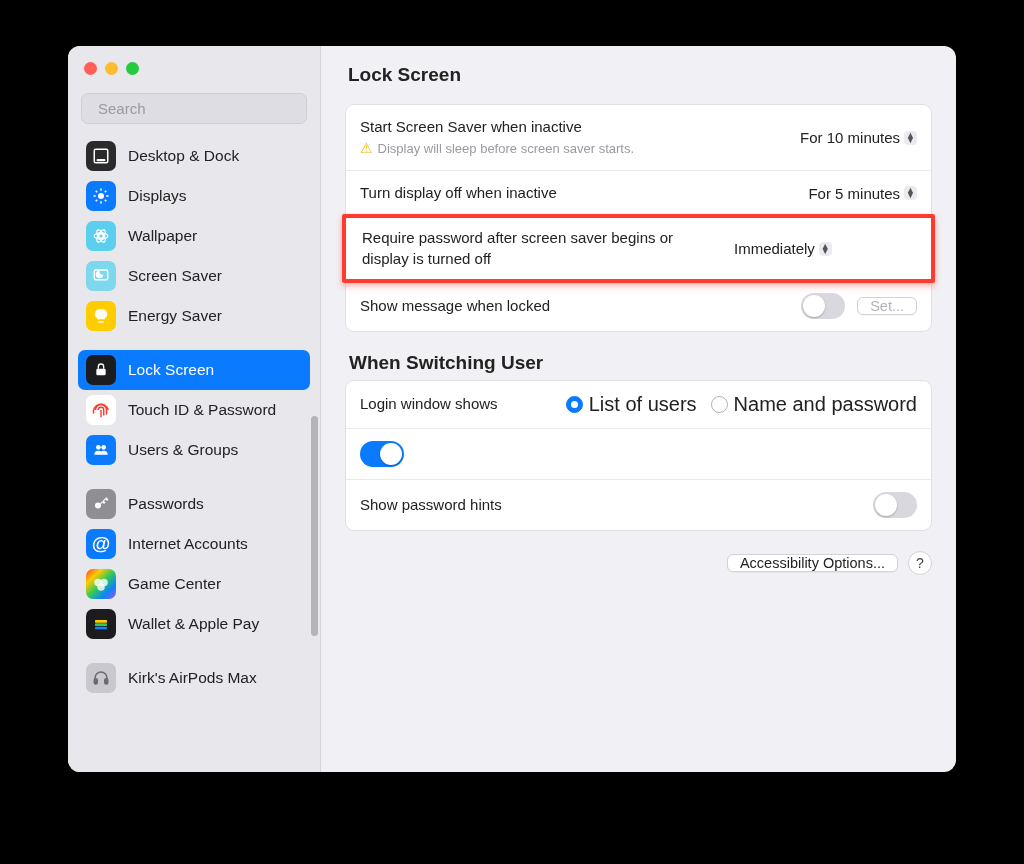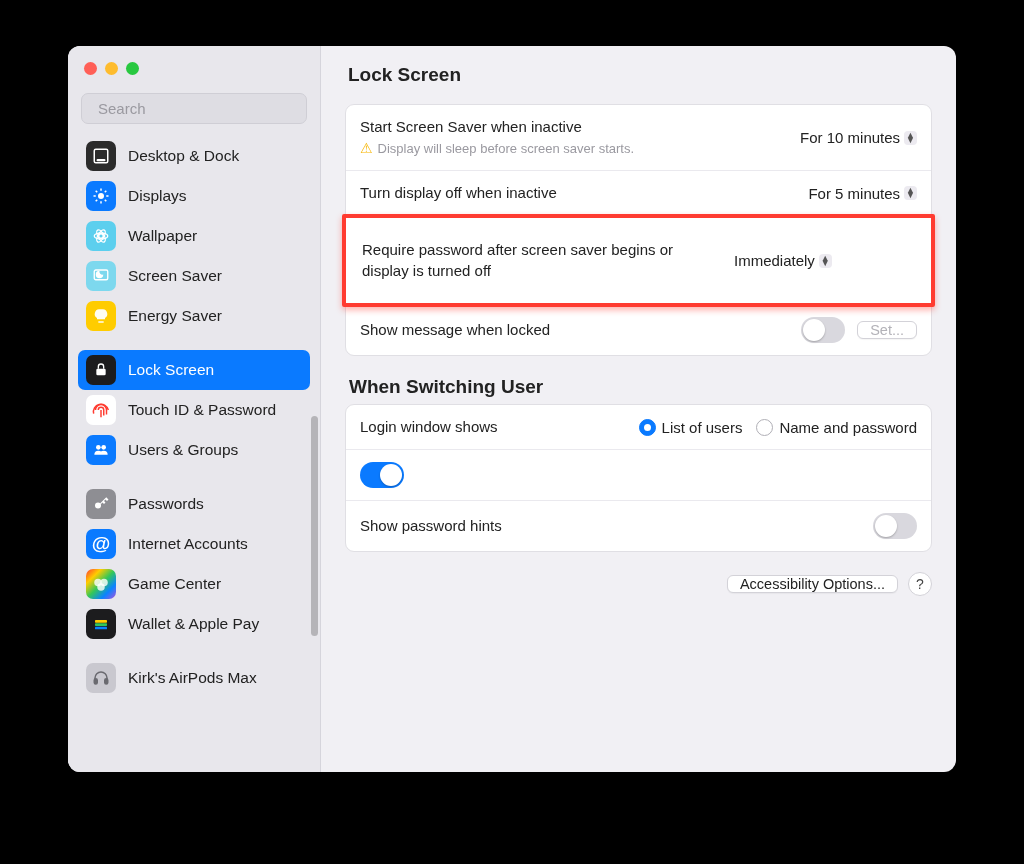--- a/index.html
+++ b/index.html
@@ -59,25 +59,25 @@
     display: inline-flex; align-items: center; gap: 4px; font-size: 15px; color: #222;
   }
   .popup-arrows {
     display: inline-flex; flex-direction: column; justify-content: center; line-height: 5px; font-size: 9px; color: #555;
     background: #eceaf0; border-radius: 4px; padding: 2px 2px;
   }
   .highlight {
     border: 4px solid #ff3b30; border-radius: 2px; margin: -2px -4px -2px -4px; padding: 0;
     box-shadow: 0 3px 6px rgba(255,59,48,.4);
   }
-  .highlight .row { border-bottom: none; padding: 22px 16px; }
+  .highlight .row { border-bottom: none; padding: 10px 16px; }
 
   .section-title { font-size: 19px; font-weight: 700; color: #222; margin: 0 0 6px 4px; }
 
-  .radio-group { display: flex; align-items: center; gap: 14px; font-size: 15px; color: #222; }
+  .radio-group { display: flex; align-items: center; gap: 14px; font-size: 20px; color: #222; }
   .radio { display: inline-flex; align-items: center; gap: 6px; }
   .radio-ind {
     width: 17px; height: 17px; border-radius: 50%; border: 1px solid #b0afb6; background: #fff;
     display: inline-flex; align-items: center; justify-content: center;
   }
   .radio-ind.checked { border-color: #0a7aff; background: #0a7aff; }
   .radio-ind.checked::after { content: ""; width: 7px; height: 7px; border-radius: 50%; background: #fff; }
 
   .toggle {
     width: 44px; height: 26px; border-radius: 13px; background: #d9d8de; position: relative; cursor: pointer;

